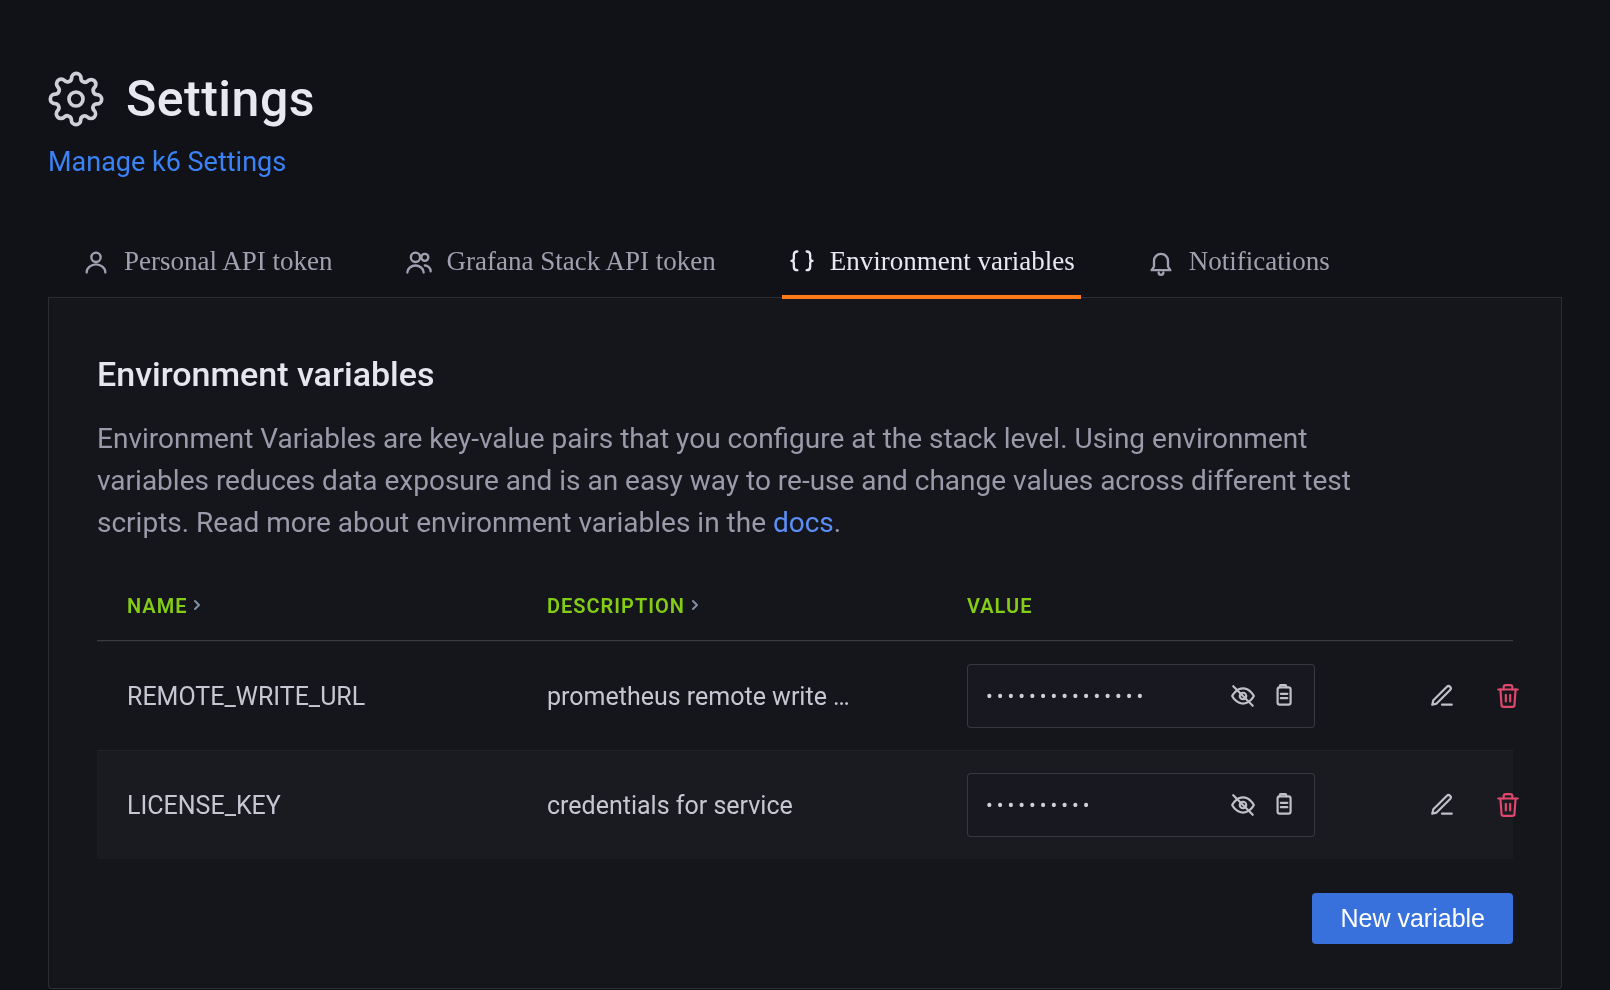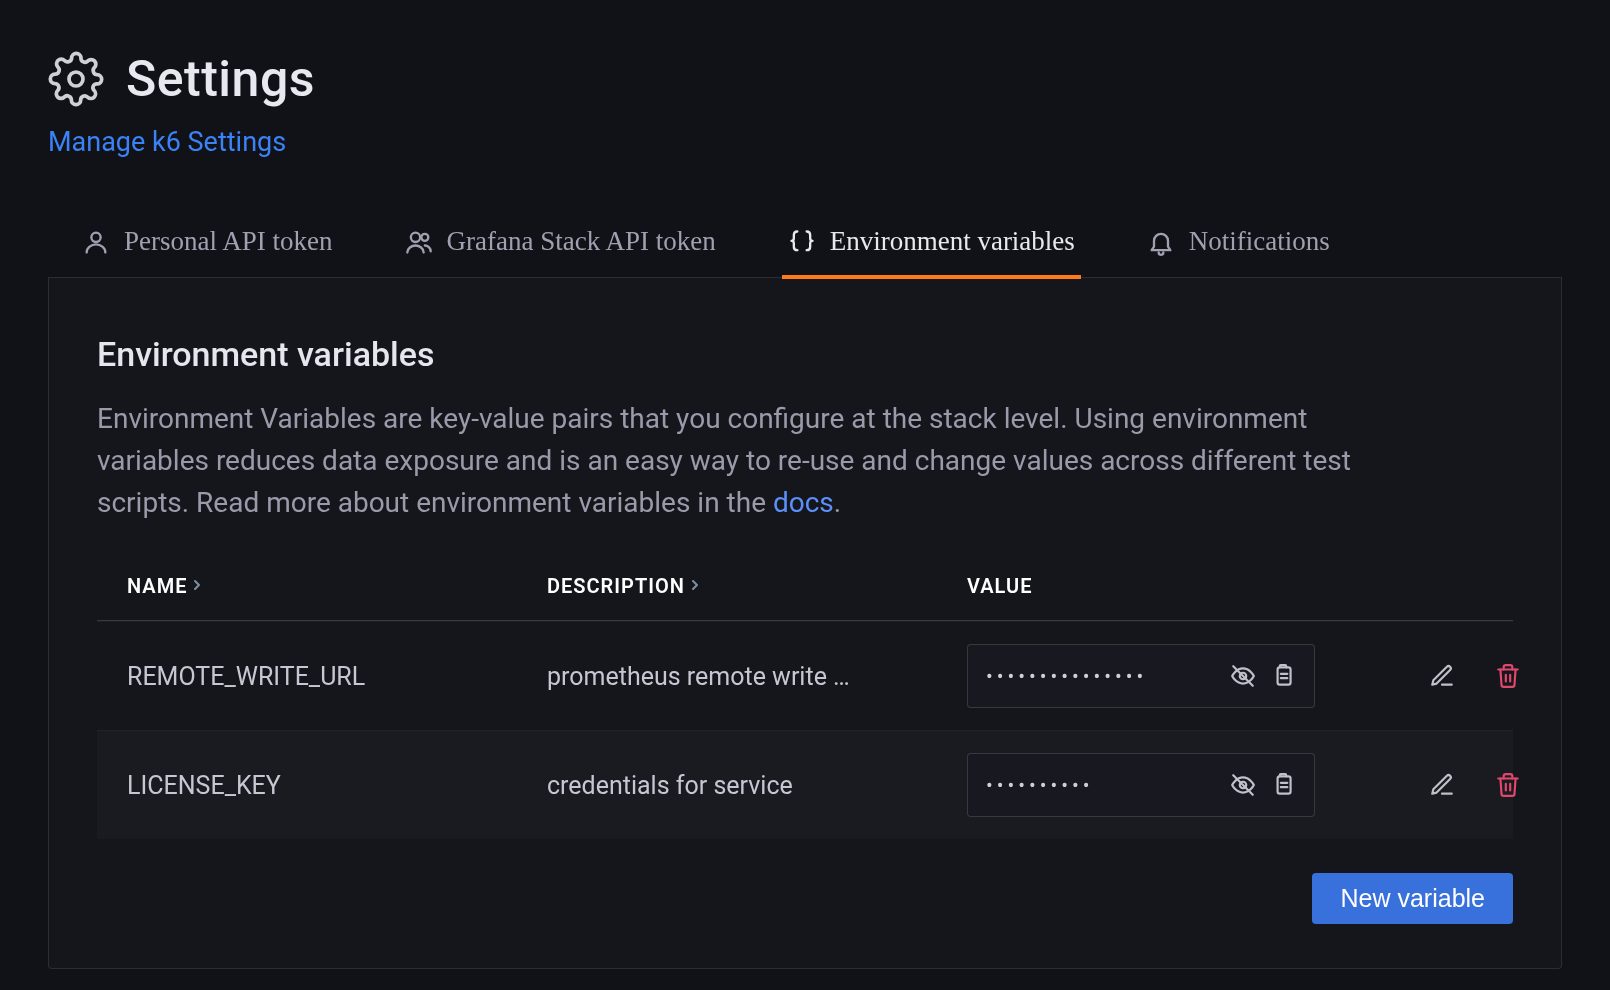--- a/index.html
+++ b/index.html
@@ -12,20 +12,21 @@
     overflow: hidden;
   }
   .page {
     padding: 50px 48px 0 48px;
   }
   .header-row {
     display: flex;
     align-items: center;
     gap: 22px;
     margin-bottom: 18px;
+    margin-top: 20px;
   }
   .gear-icon svg { width: 56px; height: 56px; display:block; }
   .page-title {
     font-size: 50px;
     font-weight: 500;
     color: #e8e8f0;
     letter-spacing: 0.5px;
   }
   .page-subtitle {
     font-size: 27px;
@@ -89,21 +90,21 @@
     display: grid;
     grid-template-columns: 420px 420px 360px 200px;
     align-items: center;
     padding: 0 30px 22px 30px;
     border-bottom: 1px solid rgba(255,255,255,0.16);
   }
   .th {
     font-size: 20px;
     font-weight: 600;
     letter-spacing: 1px;
-    color: #ffffff;
+    color: #84cc16;
     display:flex;
     align-items:center;
     gap:2px;
     cursor: pointer;
   }
   .th svg { width:16px; height:16px; }
   .tbody .row {
     display: grid;
     grid-template-columns: 420px 420px 360px 200px;
     align-items: center;

